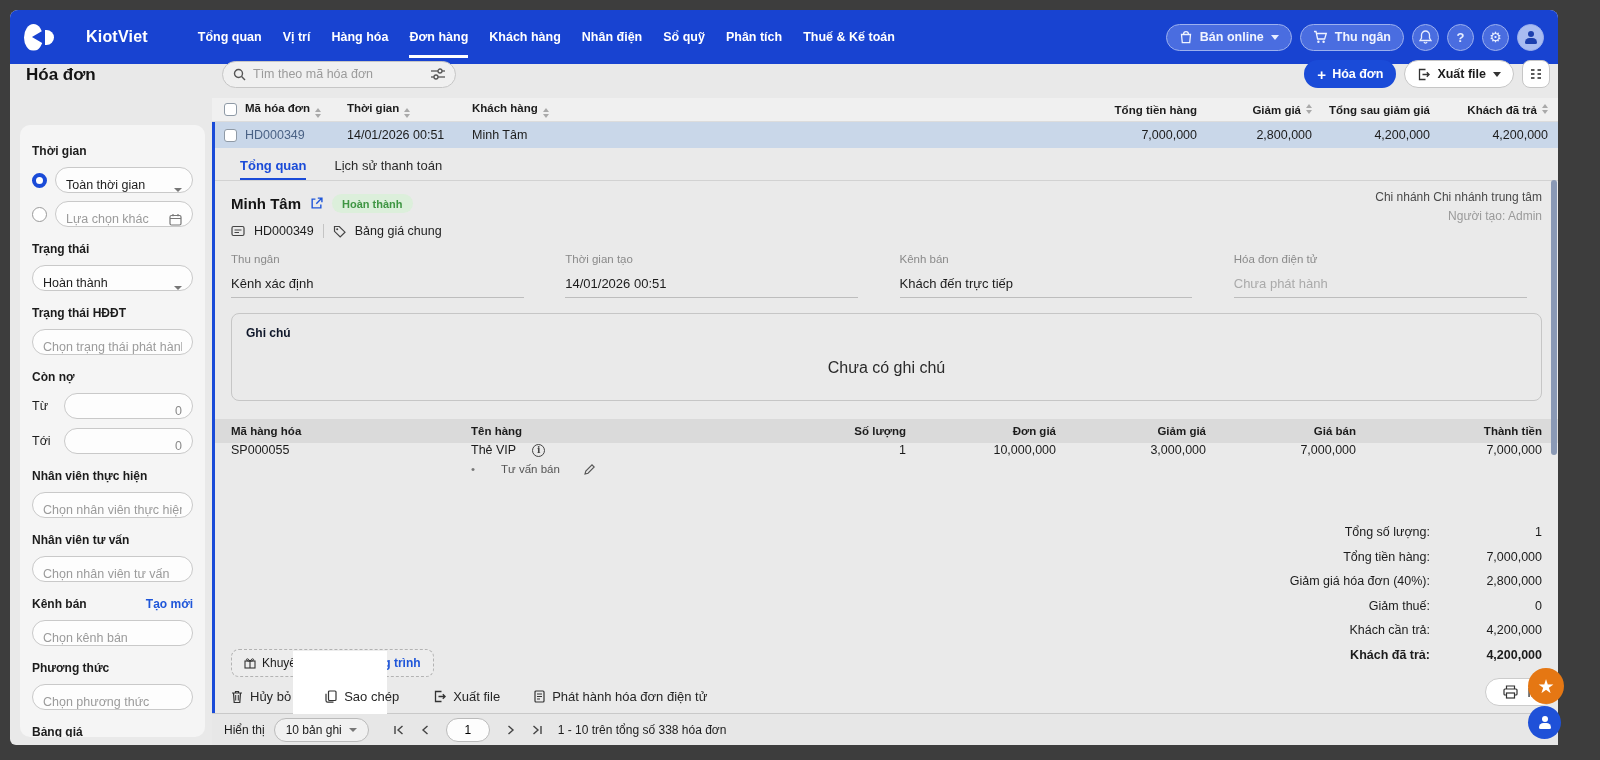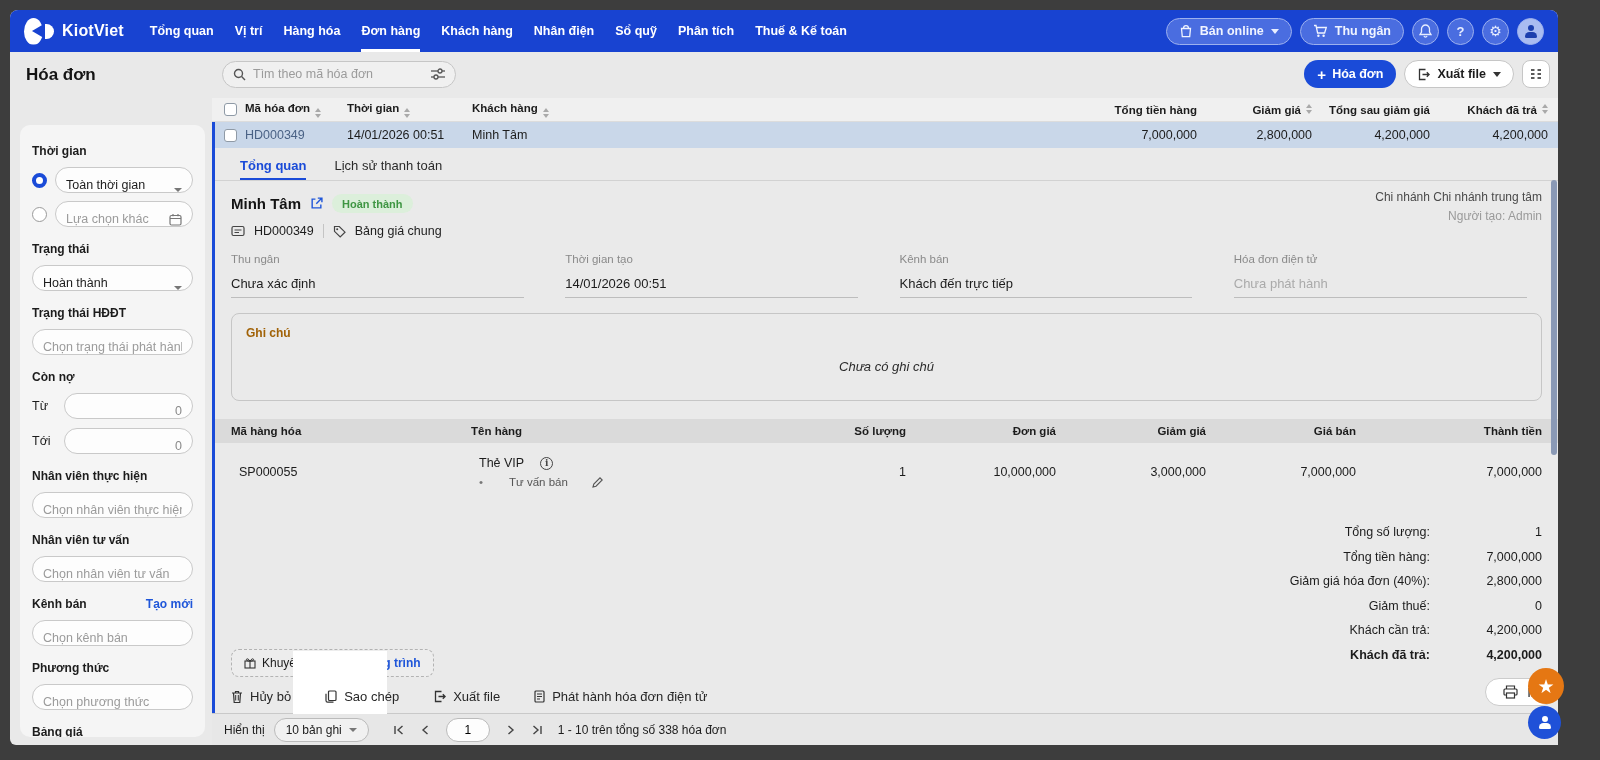--- a/index.html
+++ b/index.html
@@ -1,21 +1,21 @@
 <!DOCTYPE html>
 <html><head>
 <meta charset="utf-8">
 <style>
 * { margin:0; padding:0; box-sizing:border-box; }
 body { font-family:"Liberation Sans","DejaVu Sans",sans-serif; }
 .stage { position:relative; width:1600px; height:760px; background:#3d3d3d; overflow:hidden; }
 .app { position:absolute; left:10px; top:10px; width:1548px; height:735px; background:#e9e9e9; border-radius:8px 8px 6px 6px; }
 
 
-.topbar { position:absolute; left:0; top:0; right:0; height:42px; background:#1843d1; border-radius:8px 8px 0 0; display:flex; align-items:center; padding:0 14px; }
+.topbar { position:absolute; left:0; top:0; right:0; height:54px; background:#1843d1; border-radius:8px 8px 0 0; display:flex; align-items:center; padding:0 14px;gap:24px; }
 .logo { display:flex; align-items:center; gap:2px; margin-right:8px; }
 .lg-l { width:19px; height:27px; background:#fff; border-radius:50%; clip-path:polygon(0 0,100% 0,100% 26%,42% 50%,100% 74%,100% 100%,0 100%); }
 .lg-r { width:9px; height:15px; background:#fff; border-radius:0 14px 14px 0; }
 .brand { color:#fff; font-size:16px; font-weight:bold; letter-spacing:.2px; }
 .menu { display:flex; gap:21px; margin-left:26px; height:42px; }
 .mi { color:#fff; font-size:12.5px; font-weight:bold; display:flex; align-items:center; height:42px; border-bottom:3px solid transparent; padding-top:3px; cursor:pointer; }
 .mi.active { border-bottom-color:#fff; }
 .top-right { margin-left:auto; display:flex; align-items:center; gap:8px; }
 .pill { height:27px; background:#4a6de0; border:1px solid #9cb0ee; border-radius:15px; color:#f0f4ff; font-size:12.5px; font-weight:bold; display:flex; align-items:center; gap:7px; padding:0 12px; cursor:pointer; }
 .cbtn { width:27px; height:27px; border-radius:50%; background:#4a6de0; border:1px solid #9cb0ee; display:flex; align-items:center; justify-content:center; color:#e8eeff; cursor:pointer; }
@@ -93,24 +93,24 @@
 .meta-line { margin-top:11px; display:flex; align-items:center; gap:9px; font-size:12.5px; color:#1c1c1c; }
 .vdiv { width:1px; height:14px; background:#c4c4c4; }
 .d-right { position:absolute; right:16px; top:9px; text-align:right; }
 .branch { font-size:12px; color:#4a4a4a; }
 .creator { font-size:12px; color:#9a9a9a; margin-top:5px; }
 .fields { display:grid; grid-template-columns:repeat(4,1fr); column-gap:26px; padding:15px 16px 0; }
 .field .lab { font-size:11.5px; color:#8a8a8a; }
 .field .val { font-size:13px; color:#1c1c1c; margin-top:11px; padding-bottom:6px; border-bottom:1px solid #bdbdbd; width:95%; }
 .field .val.muted { color:#aaa; }
 .note-box { margin:15px 16px 0; height:88px; border:1px solid #c6c6c6; border-radius:8px; position:relative; }
-.note-label { position:absolute; left:14px; top:12px; font-size:12px; font-weight:bold; color:#a16207; }
-.note-empty { position:absolute; left:0; right:0; top:45px; text-align:center; font-size:13px; color:#2a2a2a;font-style:italic; }
+.note-label { position:absolute; left:14px; top:12px; font-size:12px; font-weight:bold; color:#0f172a; }
+.note-empty { position:absolute; left:0; right:0; top:45px; text-align:center; font-size:16px; color:#2a2a2a; }
 .items-head { margin-top:18px; height:24px; background:#dadada; display:flex; align-items:center; font-size:11.5px; font-weight:bold; color:#1c1c1c; padding:0 16px; }
-.items-row { height:58px; display:flex; align-items:center; font-size:12.5px; color:#1c1c1c; padding:13px 16px;margin-left:8px; }
+.items-row { height:58px; display:flex; font-size:12.5px; color:#1c1c1c; padding:0 16px; }
 .icode { width:240px; }
 .iname { flex:1; }
 .iqty { width:110px; text-align:right; }
 .iprice { width:150px; text-align:right; }
 .idisc { width:150px; text-align:right; }
 .isale { width:150px; text-align:right; }
 .iamt { width:186px; text-align:right; }
 .iname .l1 { display:flex; align-items:center; gap:16px; }
 .iname .l2 { display:flex; align-items:center; gap:24px; margin-top:6px; font-size:11.5px; color:#555; }
 .iname .l2::before { content:"•"; color:#777; margin-right:2px; }
@@ -429,21 +429,21 @@
           </div>
           <div class="d-right">
             <div class="branch">Chi nhánh Chi nhánh trung tâm</div>
             <div class="creator">Người tạo: Admin</div>
           </div>
         </div>
 
         <div class="fields">
           <div class="field">
             <div class="lab">Thu ngân</div>
-            <div class="val">Chưa xác định</div>
+            <div class="val">Kênh xác định</div>
           </div>
           <div class="field">
             <div class="lab">Thời gian tạo</div>
             <div class="val">14/01/2026 00:51</div>
           </div>
           <div class="field">
             <div class="lab">Kênh bán</div>
             <div class="val">Khách đến trực tiếp</div>
           </div>
           <div class="field">

